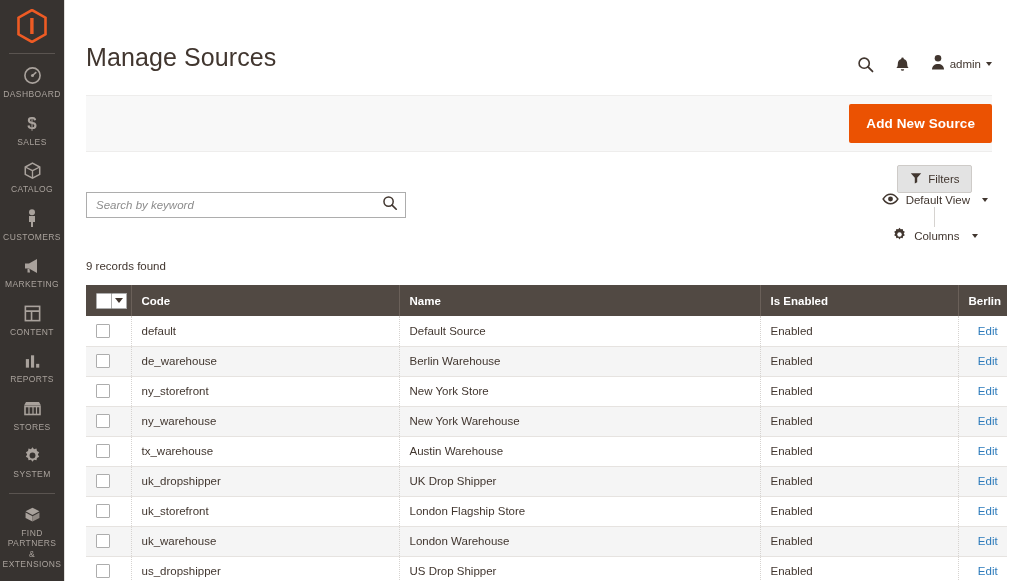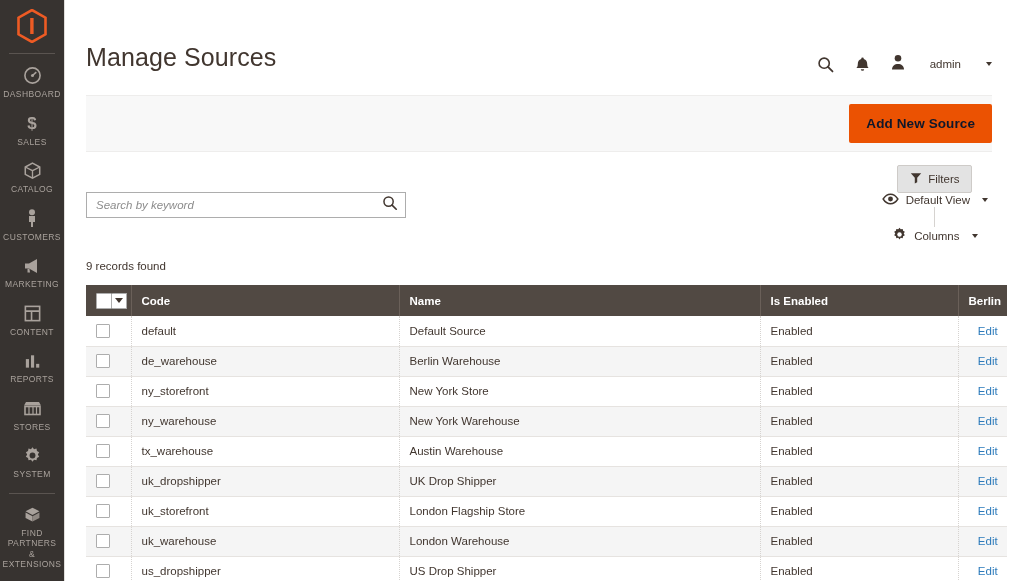--- a/index.html
+++ b/index.html
@@ -42,36 +42,36 @@
 
   .page-header {
     display:flex; align-items:flex-start; justify-content:space-between;
     padding: 42px 32px 0 21px;
   }
   .page-title {
     font-size: 25px; color: #41362f; font-weight: normal;
     line-height: 30px; letter-spacing: .1px;
   }
   .header-tools { display:flex; align-items:center; gap: 21px; padding-top: 12px; }
-  .htool { display:flex; align-items:center; cursor:pointer;gap:20px; }
+  .htool { display:flex; align-items:center; cursor:pointer; }
   .admin-name { font-size: 11.5px; color: #41362f; margin-left: 5px; }
   .caret-dn { margin-left: 5px; border-left:3.5px solid transparent; border-right:3.5px solid transparent; border-top:4px solid #41362f; }
 
   
   .page-actions {
     margin: 21px 32px 0 21px;
     background: #f8f8f8;
     border-top: 1px solid #eeedec;
     border-bottom: 1px solid #eeedec;
     height: 57px;
     display:flex; align-items:center; justify-content:flex-end;
     padding-right: 0px;
   }
   .btn-primary {
-    background: #eb5202; color: #0f172a;
+    background: #eb5202; color: #ffffff;
     border: none; border-radius: 2px;
     font-size: 13.5px; font-weight: bold;
     padding: 12px 17px; cursor: pointer;
     font-family: "Liberation Sans", sans-serif;
     letter-spacing: .1px;
   }
 
   
   .grid-toolbar {
     display:flex; align-items:center; justify-content:space-between;

